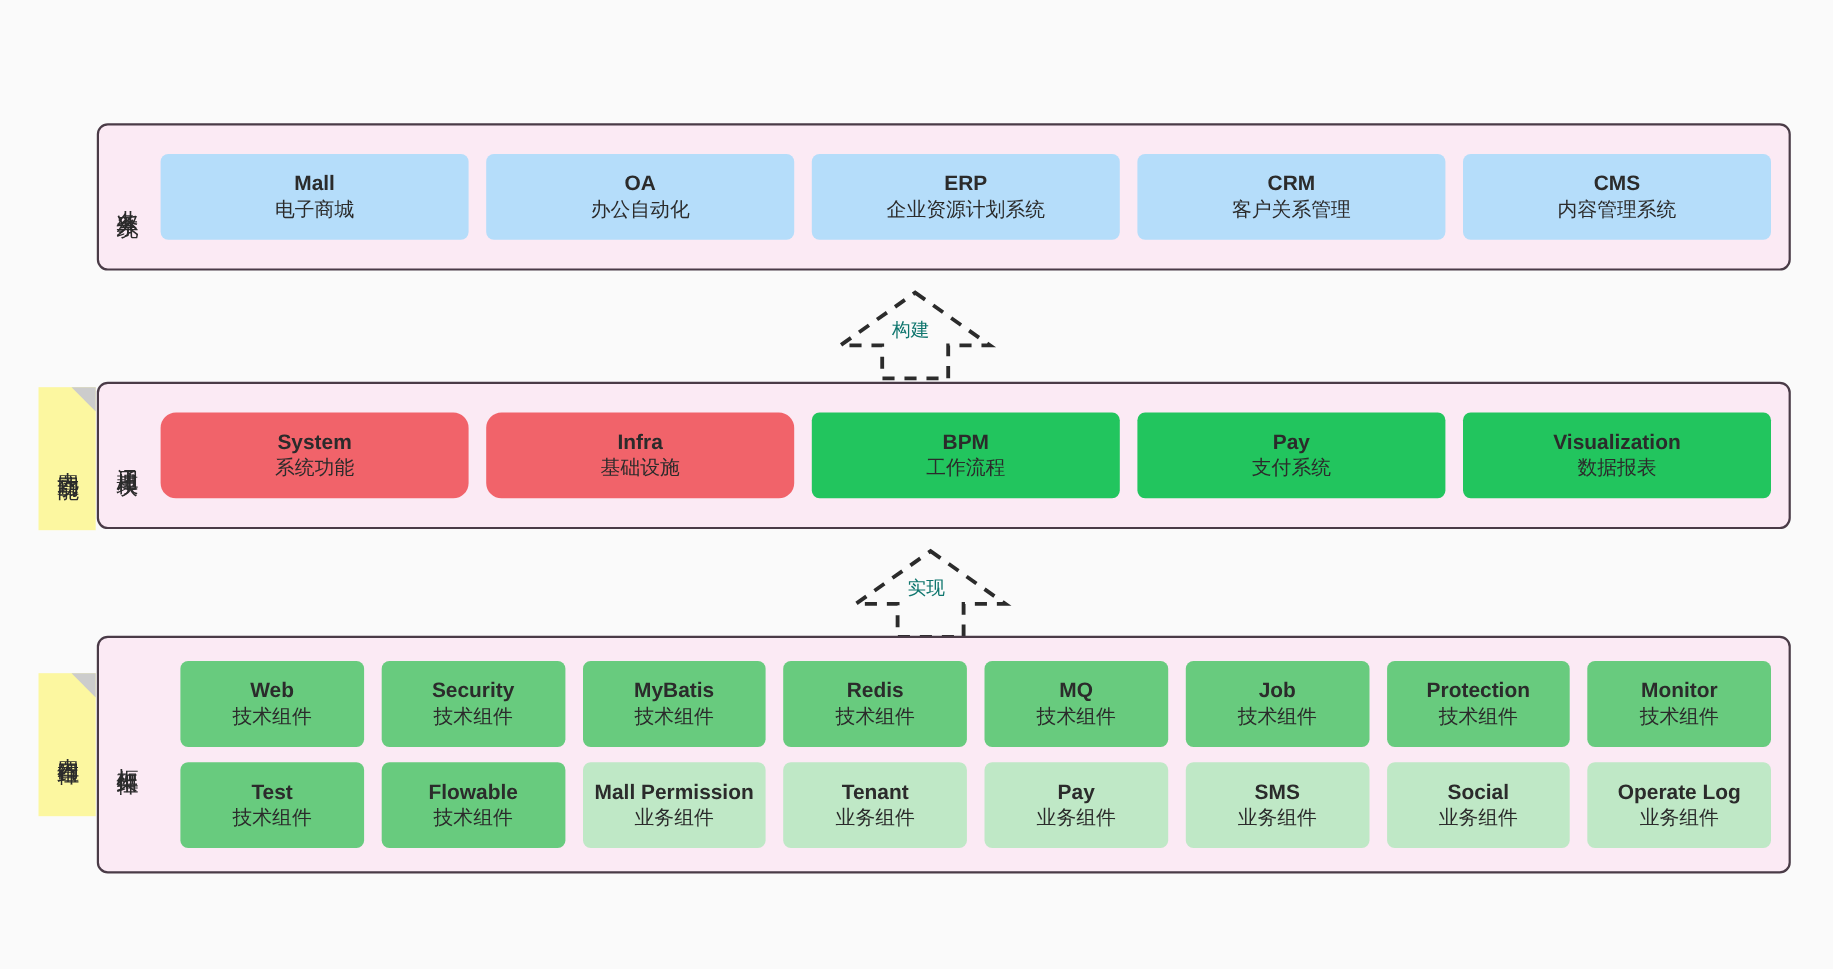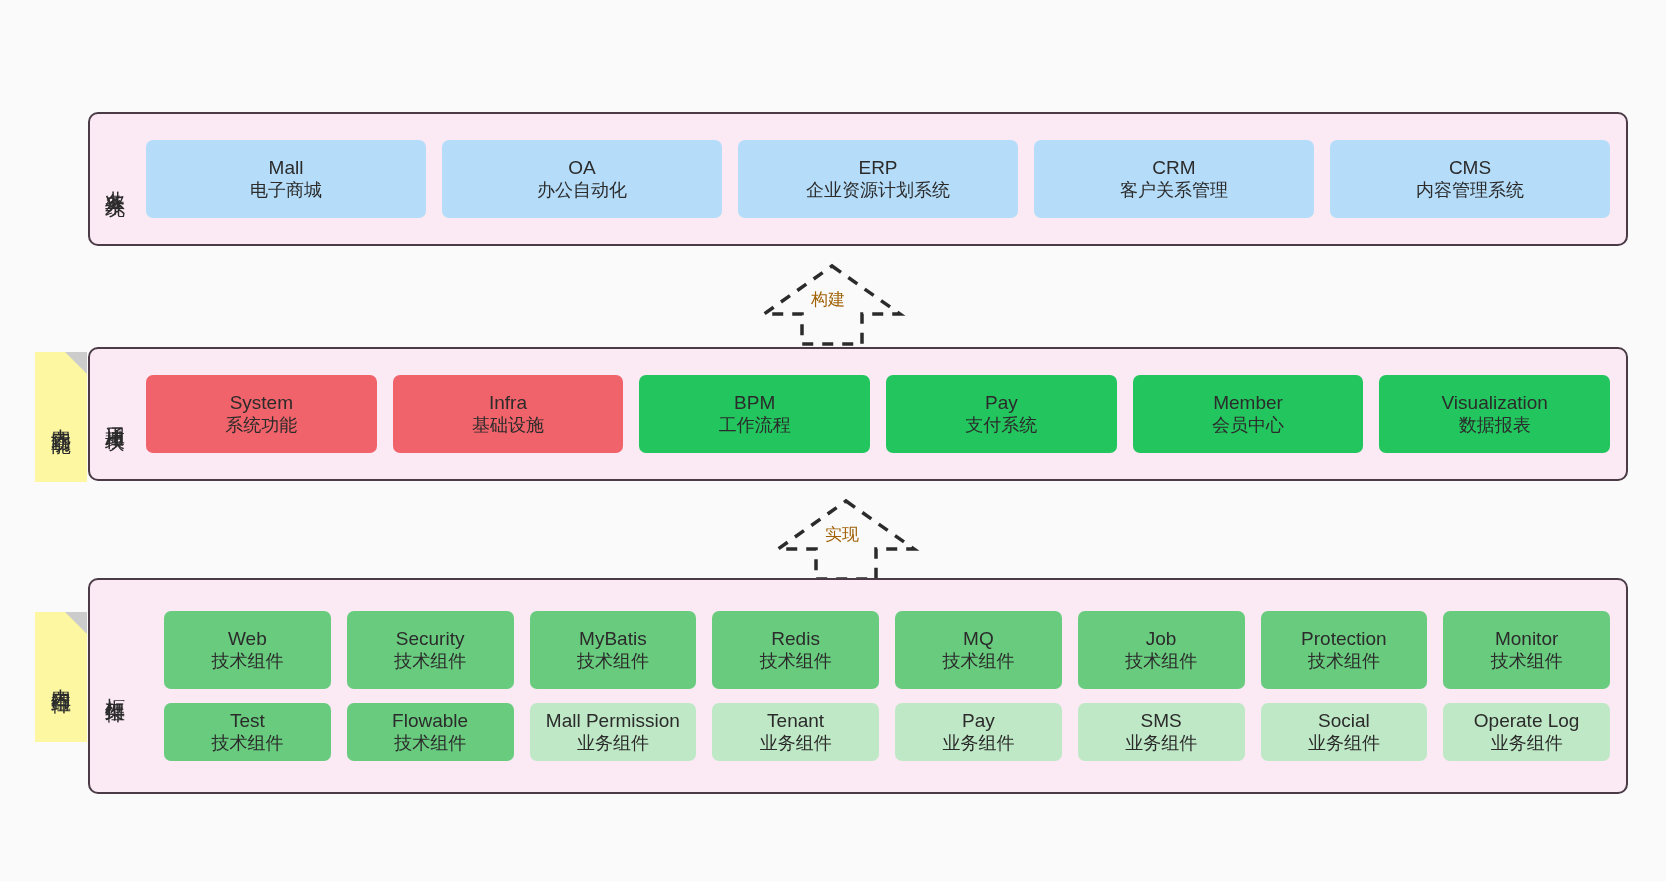--- a/index.html
+++ b/index.html
@@ -61,26 +61,26 @@
     display: flex;
     flex-direction: column;
     align-items: center;
     justify-content: center;
     text-align: center;
     line-height: 1.2;
     color: #2b2b2b;
     box-sizing: border-box;
     padding: 4px 6px;
   }
-  .cell .t1 { font-size: 19px; }
+  .cell .t1 { font-size: 19px; font-weight: bold; }
   .cell .t2 { font-size: 18px; }
 
   
   .c-blue       { background: #b5ddfa; }
-  .c-red        { background: #f1636a; }
+  .c-red        { background: #f1636a; border-radius: 14px; }
   .c-pink       { background: #22c55e; }
   .c-green      { background: #68cb7e; }
   .c-lightgreen { background: #bfe8c6; }
 
   
   .note {
     position: absolute;
     background: #fcf7a0;
     font-size: 20px;
     color: #2b2b2b;
@@ -105,21 +105,21 @@
   }
 
   
   .uml-arrow {
     position: absolute;
   }
   .uml-arrow svg { display: block; }
   .arrow-label {
     position: absolute;
     font-size: 17px;
-    color: #a16207;
+    color: #0f766e;
     background: #fafafa;
     padding: 0 2px;
     user-select: none;
     white-space: nowrap;
   }
 </style>
 </head>
 <body>
 
 <div id="canvas">
@@ -178,24 +178,20 @@
         </div>
         <div class="cell c-pink">
           <span class="t1">BPM</span>
           <span class="t2">工作流程</span>
         </div>
         <div class="cell c-pink">
           <span class="t1">Pay</span>
           <span class="t2">支付系统</span>
         </div>
         <div class="cell c-pink">
-          <span class="t1">Member</span>
-          <span class="t2">会员中心</span>
-        </div>
-        <div class="cell c-pink">
           <span class="t1">Visualization</span>
           <span class="t2">数据报表</span>
         </div>
       </div>
     </div>
   </div>
 
   <div class="uml-arrow" id="arrow-implement" style="left:772px; top:497px;">
     <svg width="148" height="86" viewBox="0 0 148 86" fill="none">
       <path d="M74 4 L142 52 L104 52 L104 82 L44 82 L44 52 L6 52 Z" stroke="#2b2b2b" stroke-width="3.5" stroke-dasharray="11 9" stroke-linejoin="miter" fill="#fafafa"></path>
@@ -240,21 +236,21 @@
         <div class="cell c-green">
           <span class="t1">Protection</span>
           <span class="t2">技术组件</span>
         </div>
         <div class="cell c-green">
           <span class="t1">Monitor</span>
           <span class="t2">技术组件</span>
         </div>
       </div>
 
-      <div class="row" style="height:58px;">
+      <div class="row" style="height:78px;">
         <div class="cell c-green">
           <span class="t1">Test</span>
           <span class="t2">技术组件</span>
         </div>
         <div class="cell c-green">
           <span class="t1">Flowable</span>
           <span class="t2">技术组件</span>
         </div>
         <div class="cell c-lightgreen">
           <span class="t1">Mall Permission</span>

